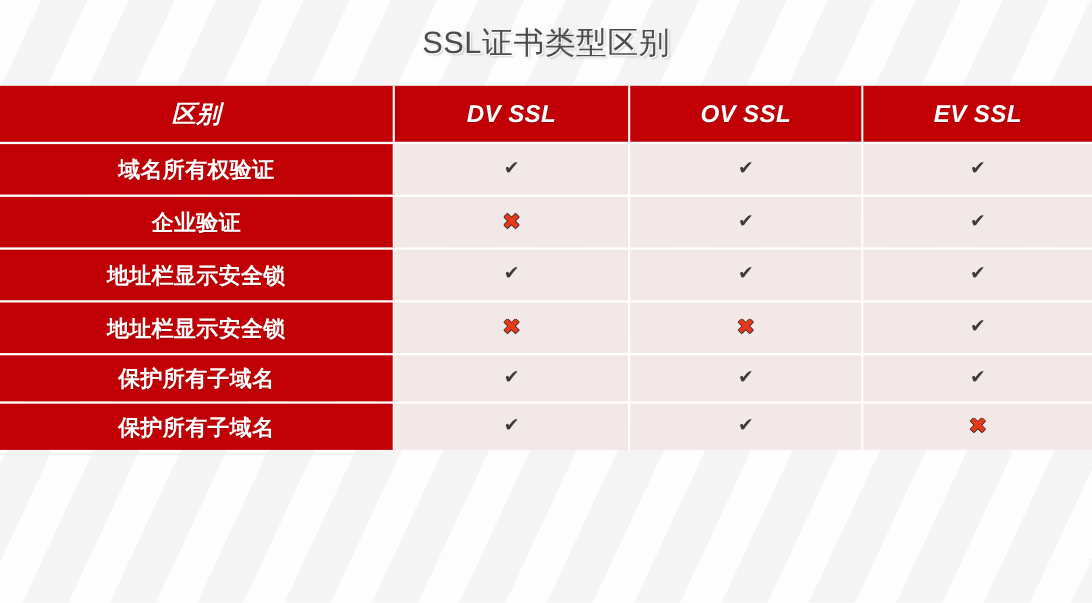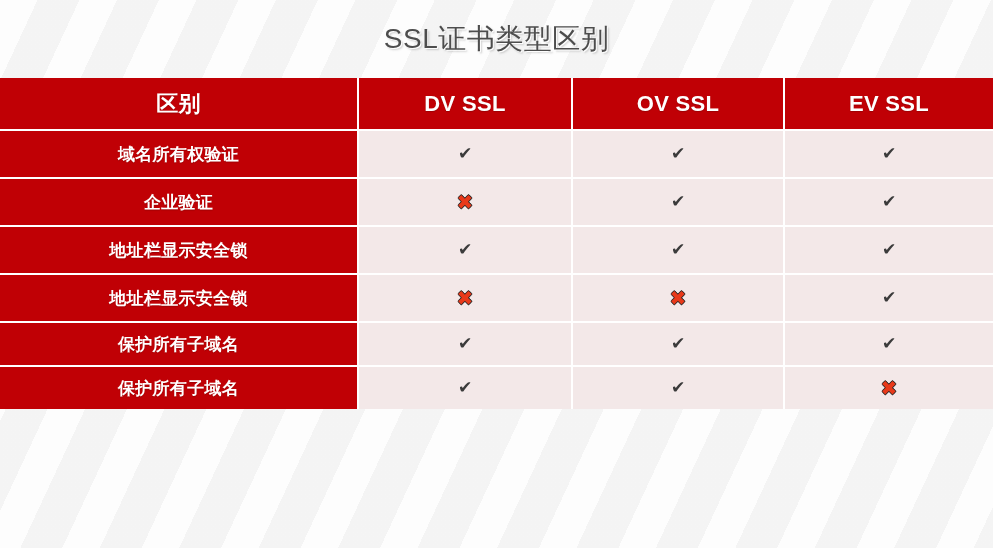--- a/index.html
+++ b/index.html
@@ -69,28 +69,29 @@
     background:#c00005;
     color:#ffffff;
     font-size:22px;
     font-weight:bold;
     height:51px;
     text-align:center;
     vertical-align:middle;
     border-right:2px solid #ffffff;
     letter-spacing:0.3px;
     text-shadow:0 1px 1px rgba(0,0,0,0.18);
+    font-style:italic;
   }
   thead th.last { border-right:none; }
 
   
   td.rowlabel {
     background:#c00005;
     color:#ffffff;
-    font-size:17px;
+    font-size:20px;
     font-weight:bold;
     text-align:center;
     vertical-align:middle;
     border-top:2px solid #ffffff;
     border-right:2px solid #ffffff;
     letter-spacing:0.3px;
     text-shadow:0 1px 1px rgba(0,0,0,0.18);
     white-space:nowrap;
   }
 

